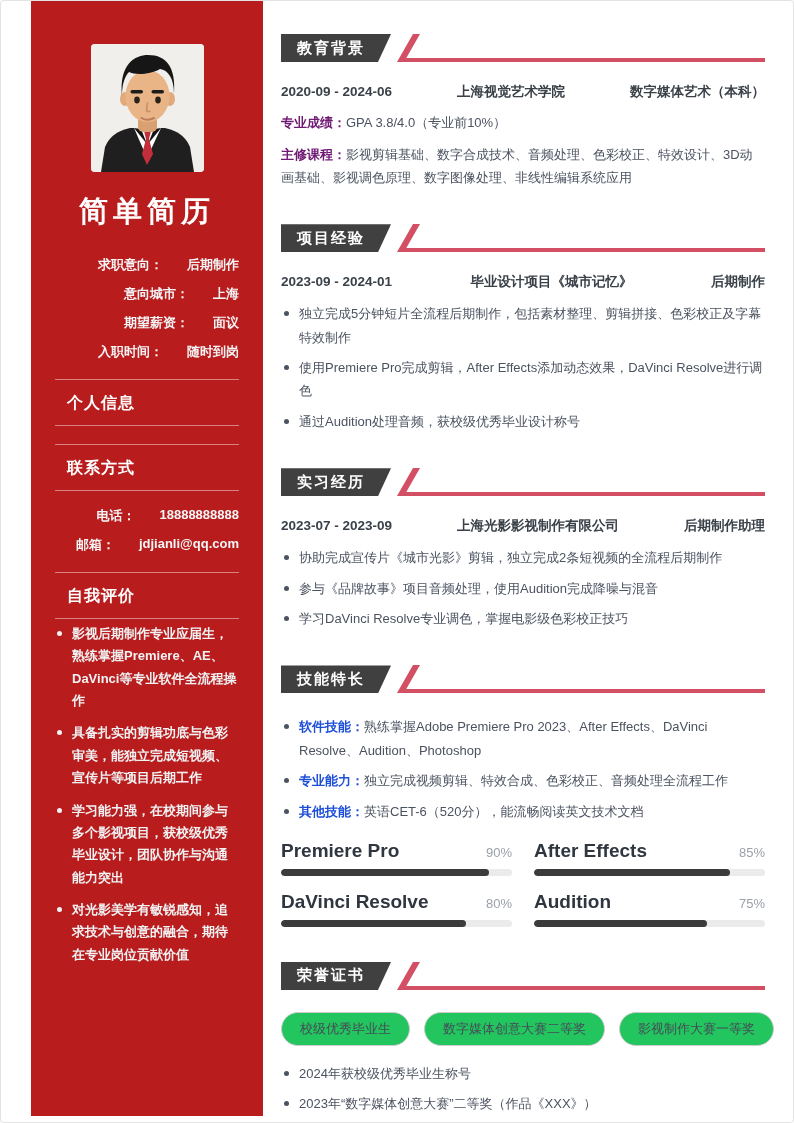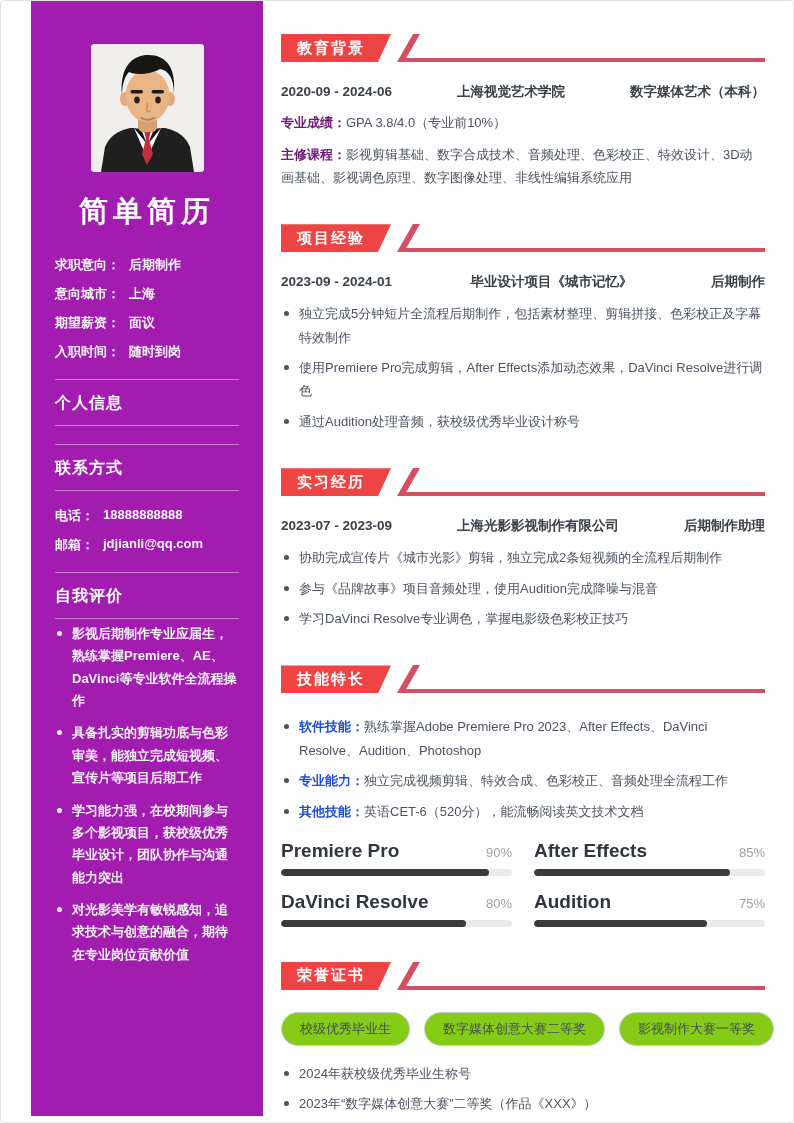--- a/index.html
+++ b/index.html
@@ -6,58 +6,58 @@
   html,body { background:#fafafa; }
   body { font-family:"Liberation Sans","DejaVu Sans",sans-serif; }
   .page {
     position:relative; width:794px; height:1123px; margin:0 auto;
     background:#ffffff; border:1px solid #e3e3e3; border-radius:4px; overflow:hidden;
   }
 
   
   .sidebar {
     position:absolute; left:30px; top:0; bottom:6px; width:232px;
-    background:#a21caf; color:#eef0f3; padding:0 24px;
+    background:#b91c1c; color:#eef0f3; padding:0 24px;
   }
   .photo {
     width:113px; height:128px; margin:43px auto 0; background:#f1efec;
     border-radius:4px; overflow:hidden;
   }
   .photo svg { display:block; }
   .sb-name {
     margin-top:20px; text-align:center; color:#ffffff;
     font-size:29px; font-weight:700; letter-spacing:5px; white-space:nowrap;
   }
   .intent { margin-top:24px; }
-  .sb-row { display:flex; gap:9px; font-size:13px; margin-bottom:11px; color:#f4f5f7; }
+  .sb-row { display:flex; gap:24px; font-size:13px; margin-bottom:11px; color:#f4f5f7;justify-content:flex-end; }
   .sb-row .lab { font-weight:700; white-space:nowrap; }
   .sb-row .val { font-weight:700; }
   .sb-hr { border:none; border-top:1px solid rgba(255,255,255,0.45); margin:0; }
   .sb-sec { margin-top:18px; }
-  .sb-sec h3 { font-size:16px; font-weight:700; color:#ffffff; margin:13px 0 11px; letter-spacing:1px; }
+  .sb-sec h3 { font-size:16px; font-weight:700; color:#ffffff; margin:13px 12px 11px; letter-spacing:1px; }
   .sb-sec .rows { margin-top:16px; }
   .sb-bullets { list-style:none; margin-top:4px; }
   .sb-bullets li {
     position:relative; padding-left:17px; font-size:13px; font-weight:600;
     line-height:1.72; margin-bottom:10px; color:#f0f2f4;
   }
   .sb-bullets li::before {
     content:""; position:absolute; left:2px; top:8px; width:5px; height:5px;
     border-radius:50%; background:#f0f2f4;
   }
 
   
   .main { position:absolute; left:280px; top:0; width:484px; }
   .m-sec { margin-top:33px; }
   .m-sec + .m-sec { margin-top:35px; }
 
   .sec-head { display:flex; height:28px; }
   .flag {
     display:inline-flex; align-items:center; height:28px;
-    background:#ef4444; color:#ffffff; font-size:15px; font-weight:700;
+    background:#404040; color:#ffffff; font-size:15px; font-weight:700;
     letter-spacing:2px; padding:0 26px 0 16px;
     clip-path:polygon(0 0, 100% 0, calc(100% - 13px) 100%, 0 100%);
   }
   .stripe { margin-left:5px; flex:0 0 auto; }
   .head-line { flex:1; height:4px; align-self:flex-end; background:#d35064; margin-left:-20px; }
 
   .entry {
     display:flex; justify-content:space-between; align-items:baseline;
     margin:21px 0 11px; font-size:13.5px; font-weight:700; color:#3a4149;
   }
@@ -83,21 +83,21 @@
     margin-top:17px;
   }
   .skill-top { display:flex; justify-content:space-between; align-items:baseline; margin-bottom:7px; }
   .skill-name { font-size:19px; font-weight:700; color:#2f3640; }
   .skill-pct { font-size:13px; color:#9ba1a8; }
   .track { height:7px; background:#ebebeb; border-radius:4px; overflow:hidden; }
   .fill { height:7px; background:#3b3b3b; border-radius:4px; }
 
   .badges { display:flex; gap:14px; margin:22px 0 16px; }
   .pill {
-    border:1px solid #cccccc; border-radius:17px; background:#84cc16;
+    border:1px solid #cccccc; border-radius:17px; background:#22c55e;
     padding:7px 18px; font-size:13px; color:#454c58; white-space:nowrap;
   }
 </style>
 </head>
 <body>
 
 <div class="page">
 
   <aside class="sidebar">
 

